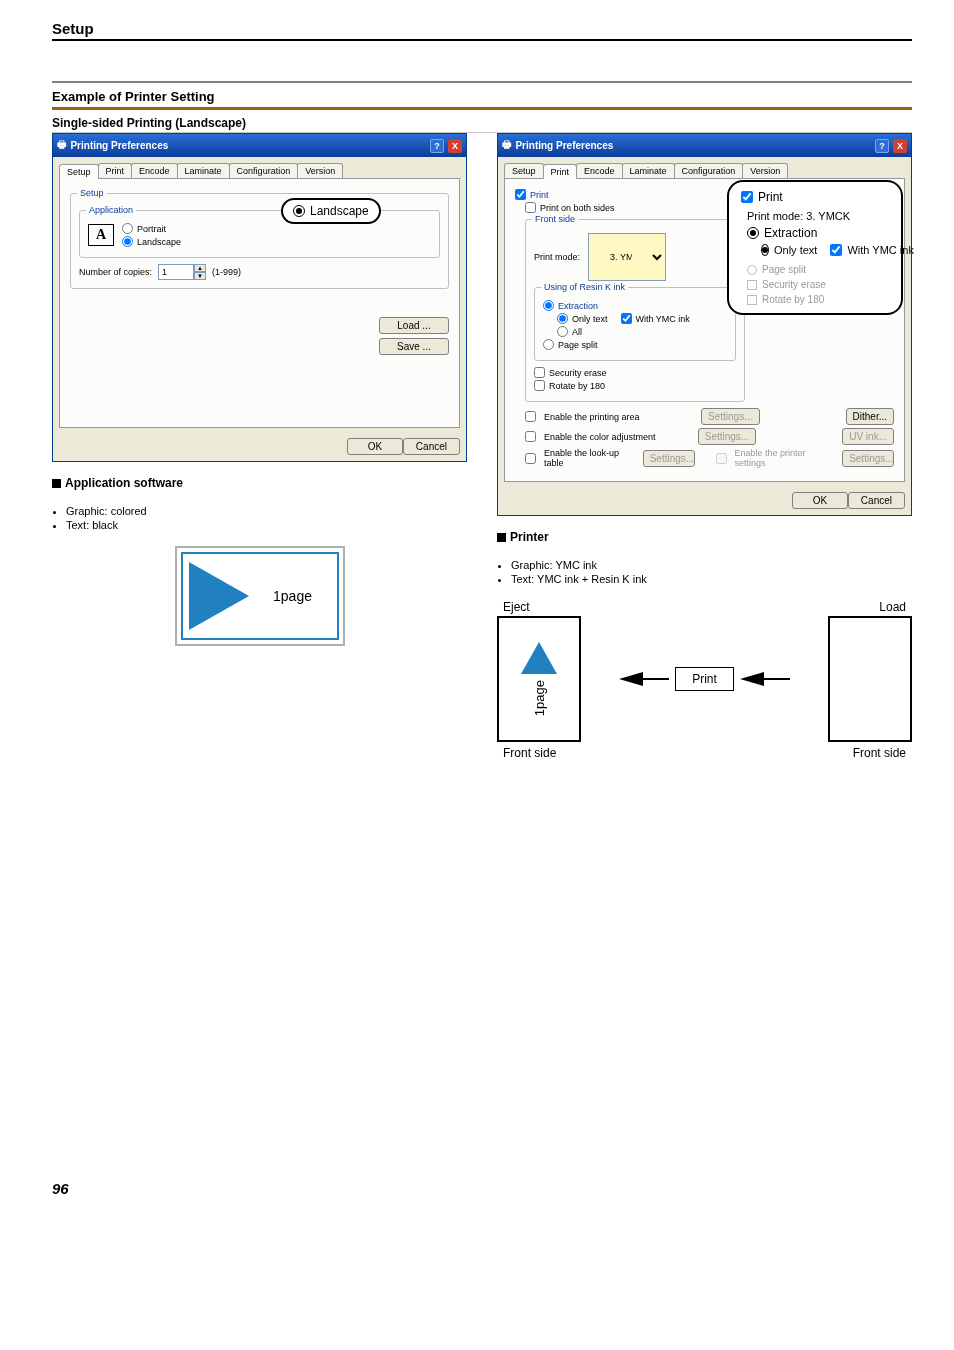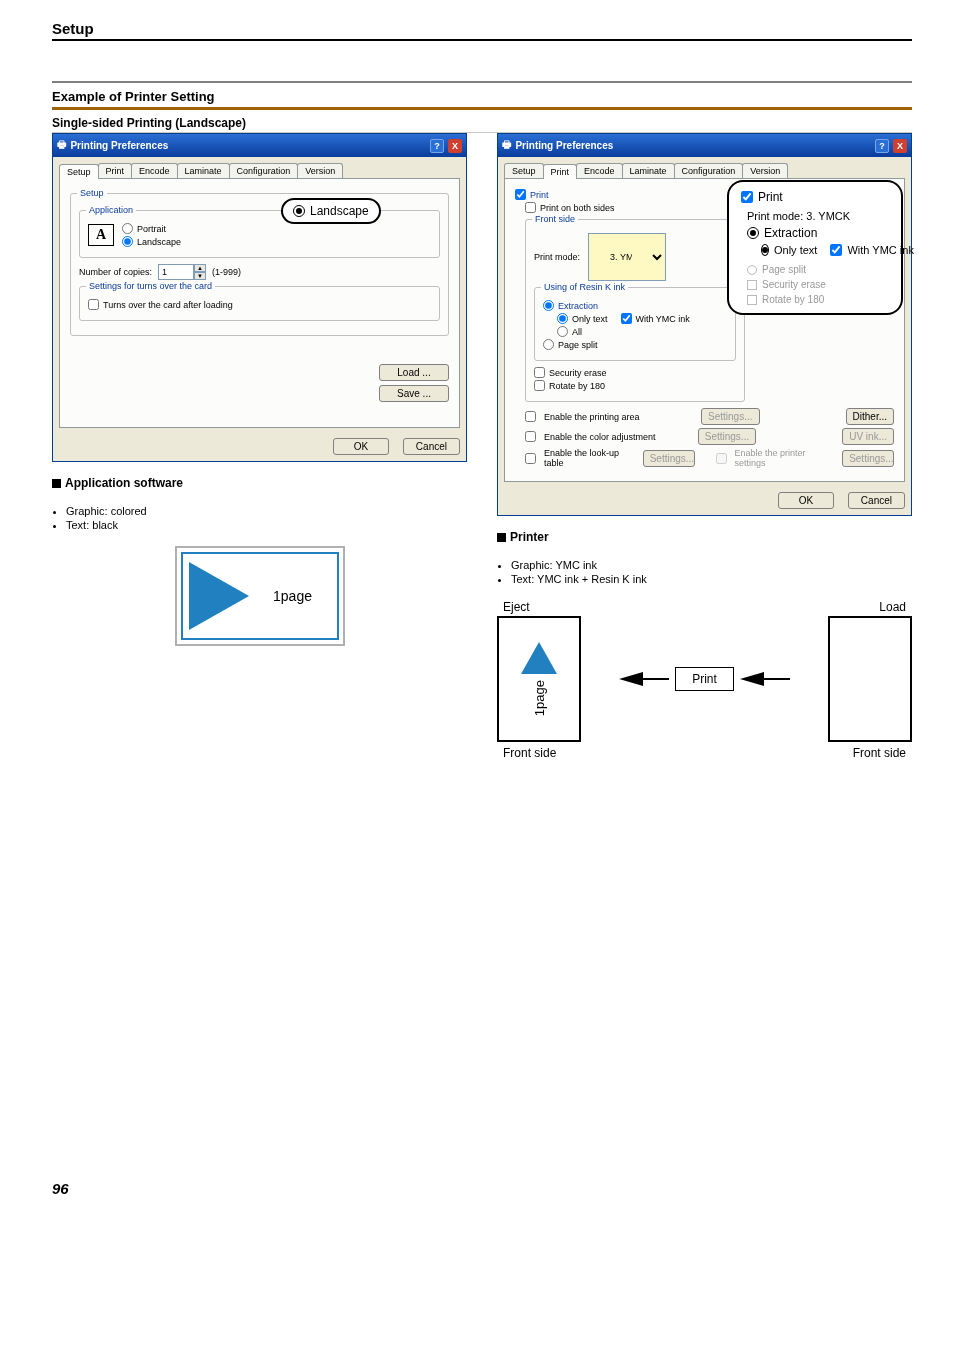--- a/index.html
+++ b/index.html
@@ -158,21 +158,21 @@
     display:inline-block;
   }
   .btn.sm{min-width:46px;padding:2px 6px;}
   .btn.disabled{color:#999;}
   .right-btns{
     text-align:right;
     margin-top:28px;
   }
   .right-btns .btn{display:block;margin:4px 0 4px auto;width:70px;}
   .win-footer{
-    display:flex;justify-content:flex-end;gap:14px;
+    display:flex;justify-content:flex-end;gap:0;
     padding:4px 6px 6px;
   }
   select{
     border:1px solid #7f9db9;font-size:9px;background:#fef9c3;padding:17px;
     width:78px;
   }
   .inline-row{display:flex;align-items:center;gap:8px;font-size:9px;margin:3px 0;}
 
   .callout {
     position:absolute;
@@ -275,27 +275,20 @@
           <div class="copies-row">
             <span>Number of copies:</span>
             <div class="spinner">
               <input value="1" style="">
               <div class="btns">
                   <div>▲</div>
                   <div>▼</div>
                 </div>
             </div>
             <span>(1-999)</span>
-          </div>
-          <div class="group">
-            <div class="legend">Settings for turns over the card</div>
-            <div class="check-row">
-                <input type="checkbox" style="">
-                <span>Turns over the card after loading</span>
-              </div>
           </div>
         </div>
         <div class="right-btns">
           <span class="btn">Load ...</span>
           <span class="btn">Save ...</span>
         </div>
       </div>
       <div class="win-footer">
         <span class="btn">OK</span>
         <span class="btn">Cancel</span>

